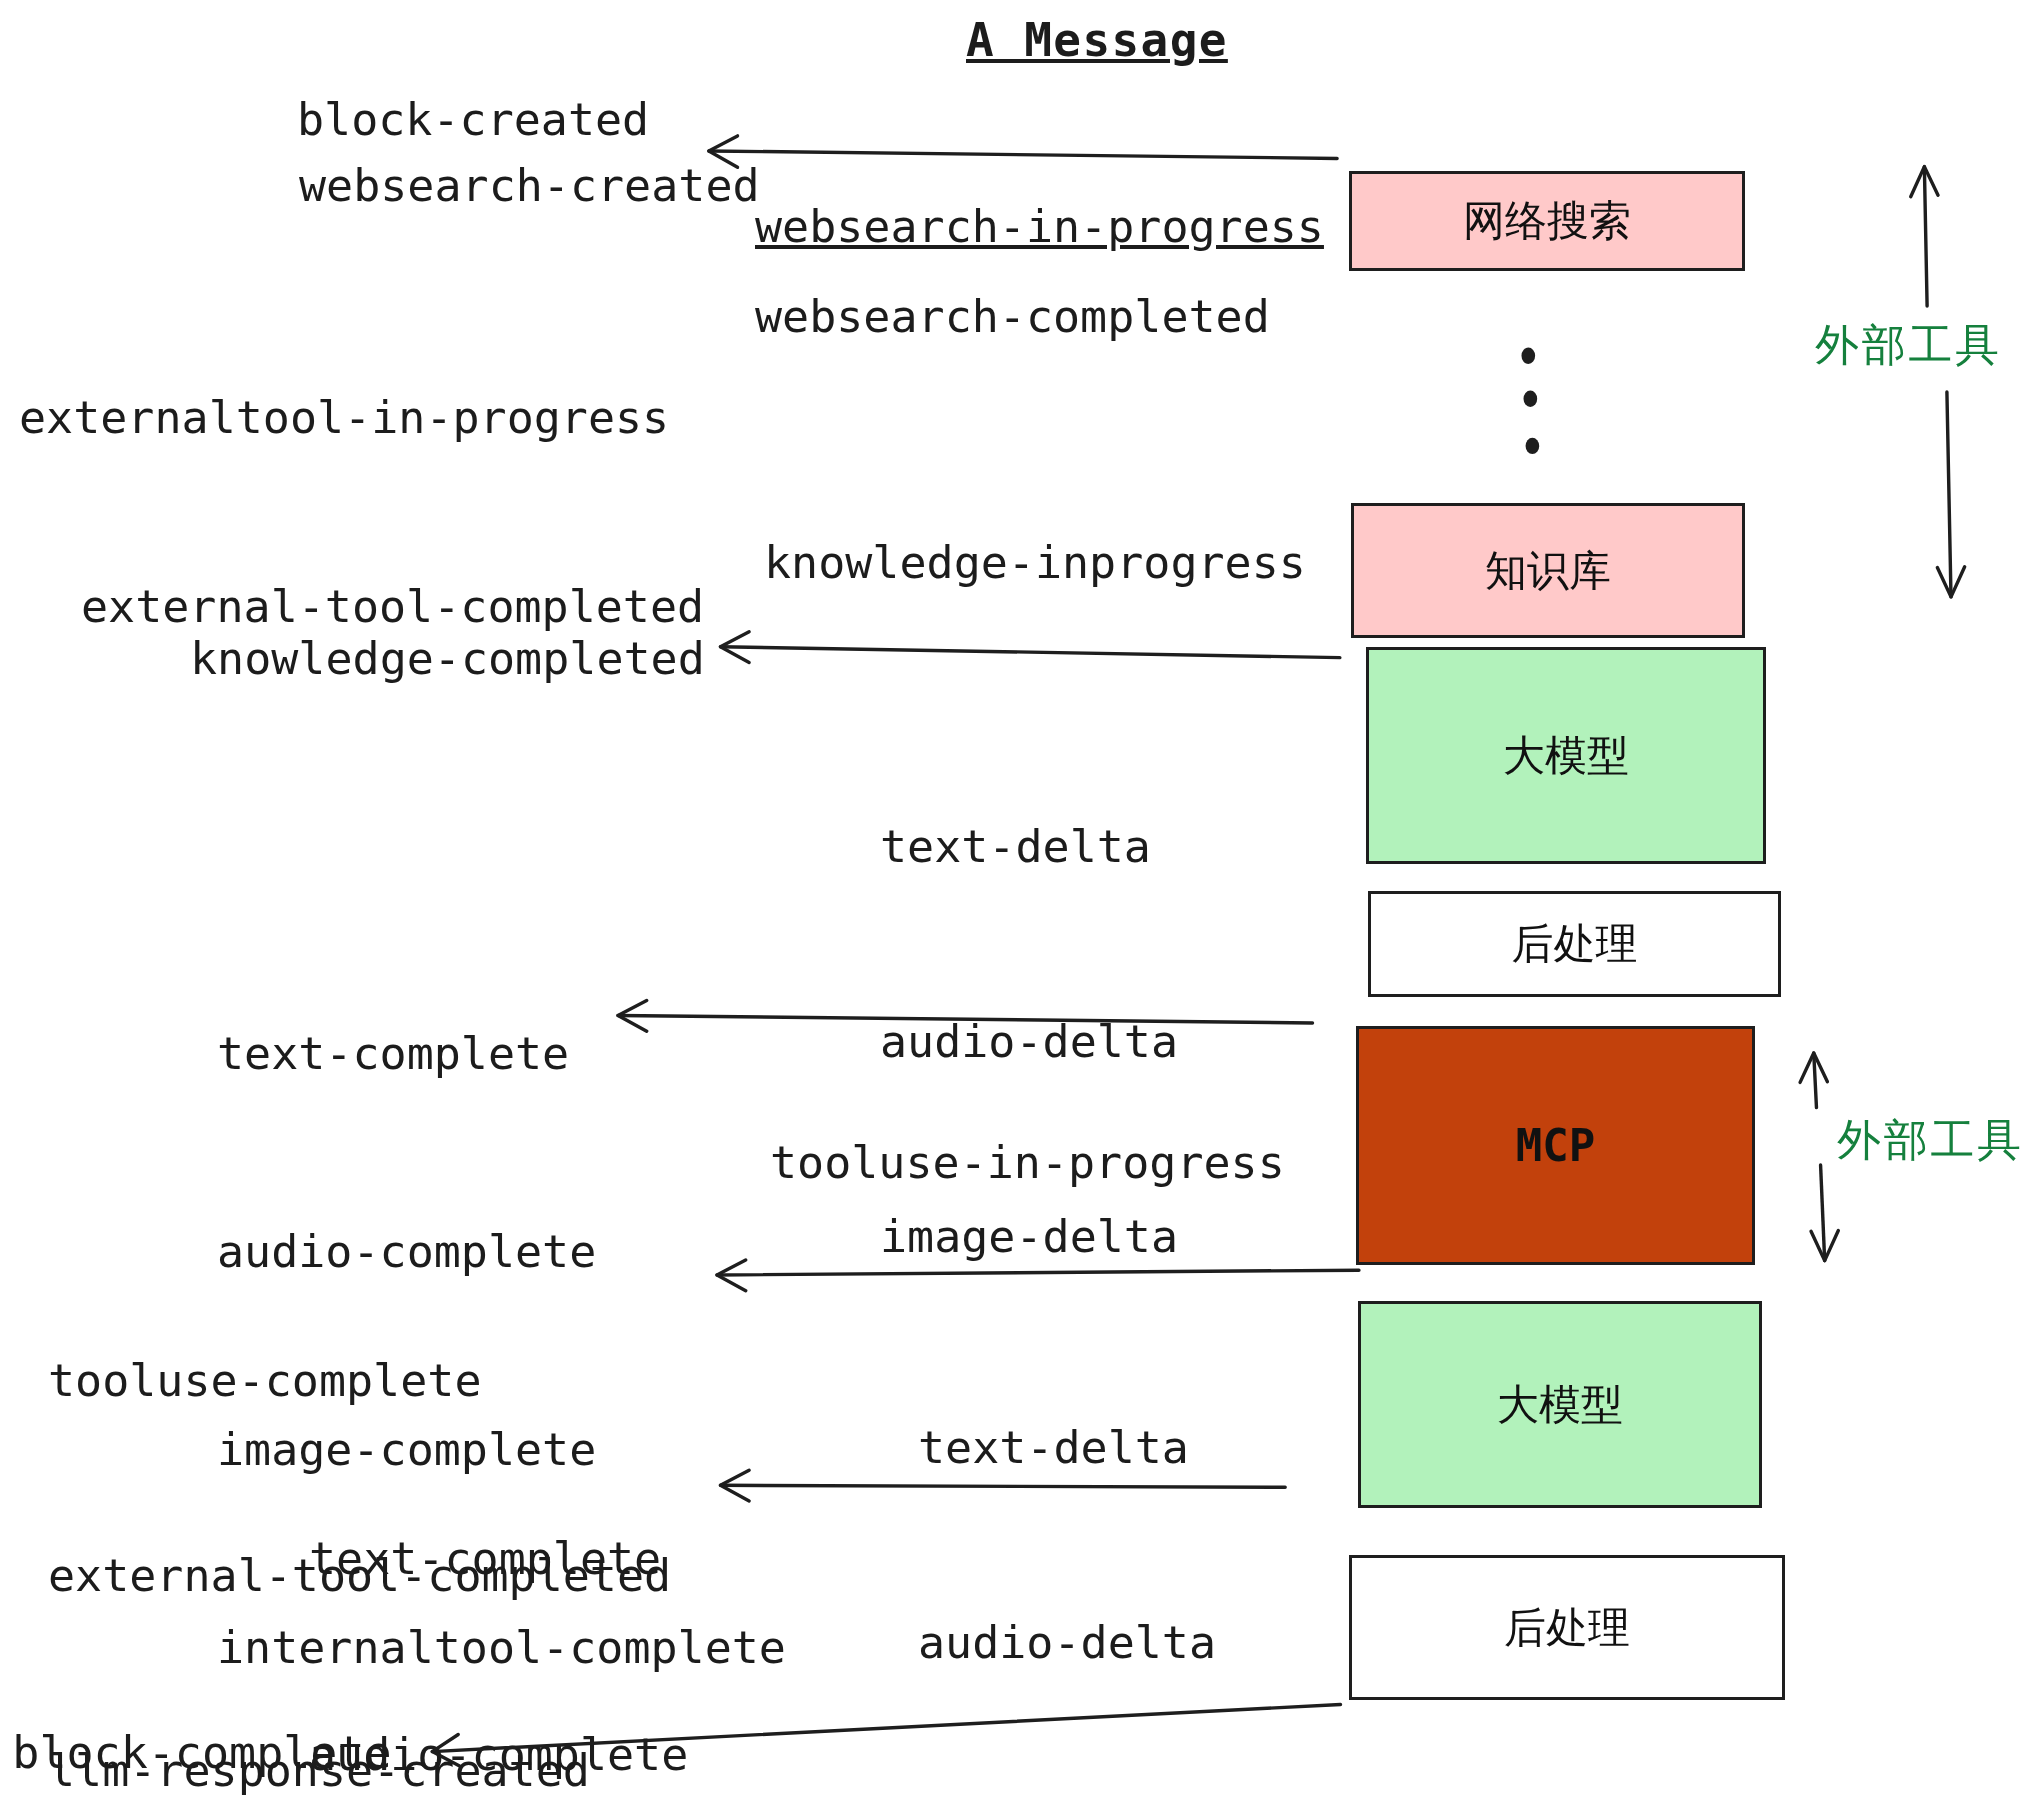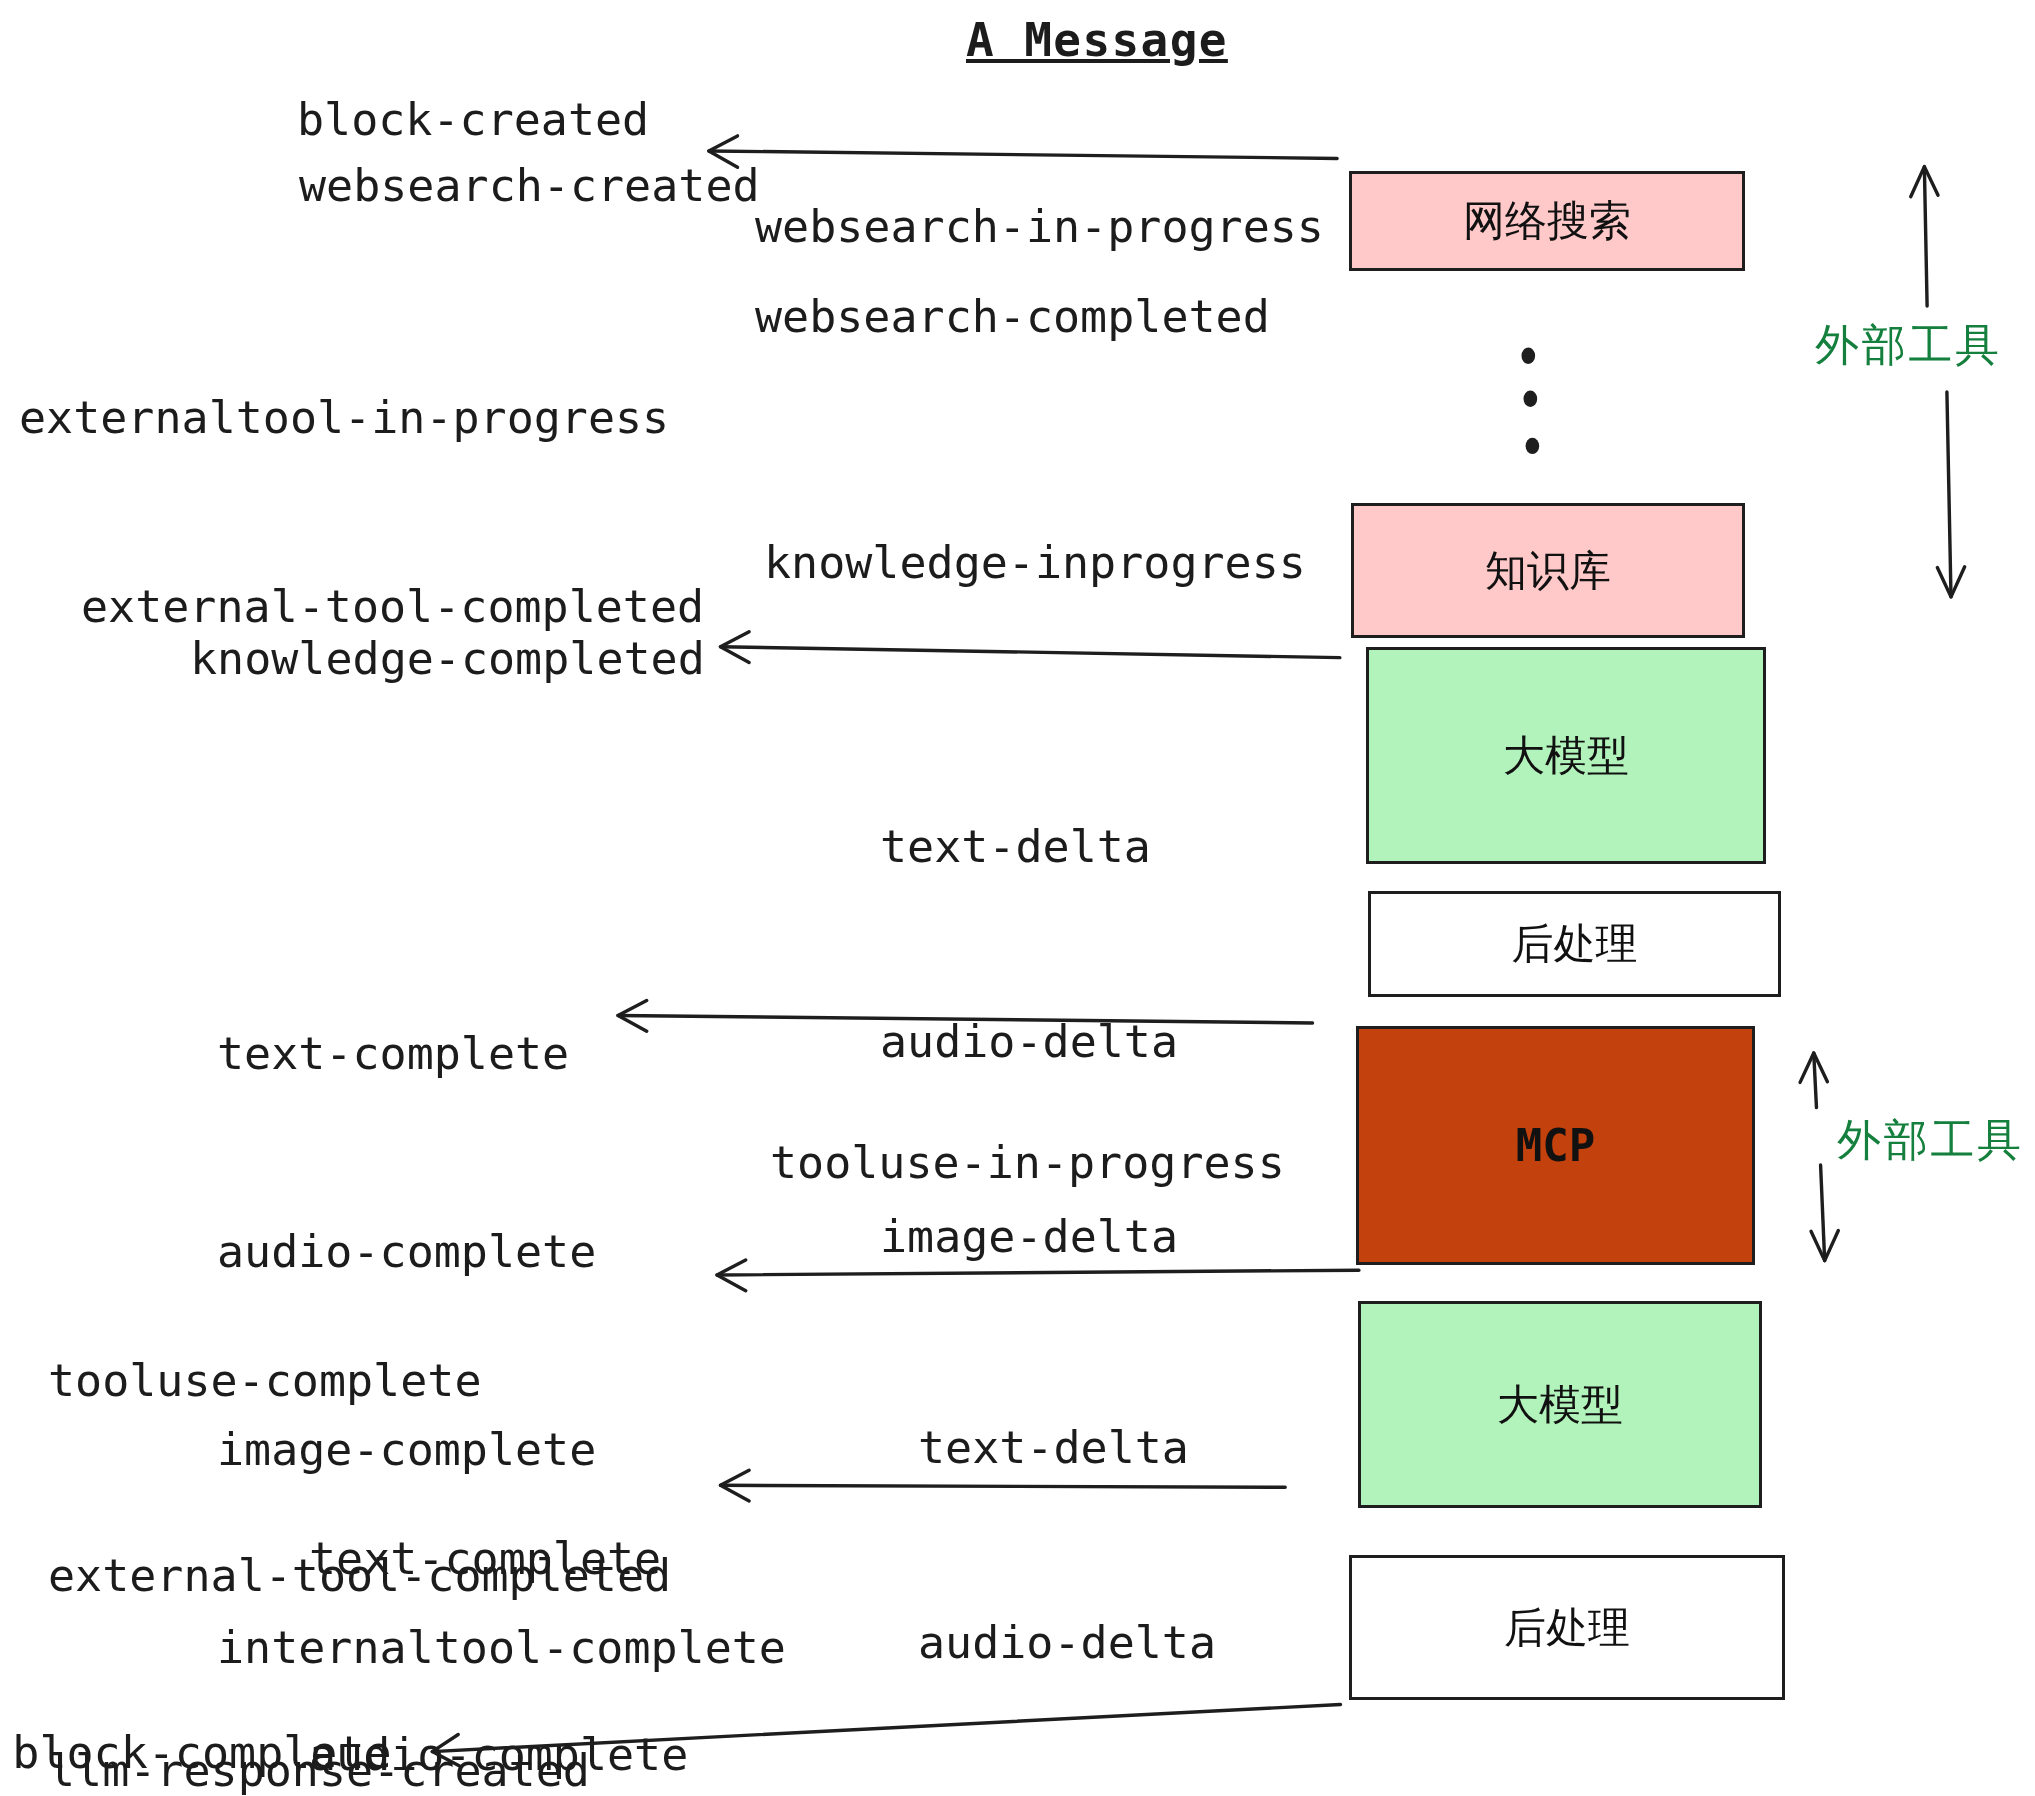--- a/index.html
+++ b/index.html
@@ -20,21 +20,21 @@
 </style>
 </head>
 <body>
 
 <div id="stage">
 
   <div class="title" style="left:966px;top:13px;text-decoration:underline;">A Message</div>
 
   <div class="mono" style="left:299px;top:153px;">websearch-created</div>
   <div class="mono" style="left:297px;top:87px;">block-created</div>
-  <div class="mono" style="left:755px;top:194px;">websearch-in-progress</div>
+  <div class="mono" style="left:755px;top:194px;text-decoration:underline;">websearch-in-progress</div>
   <div class="mono" style="left:755px;top:284px;">websearch-completed</div>
   <div class="mono" style="left:19px;top:385px;">externaltool-in-progress</div>
   <div class="mono" style="left:764px;top:530px;">knowledge-inprogress</div>
   <div class="mono" style="left:81px;top:574px;">external-tool-completed</div>
   <div class="mono" style="left:190px;top:626px;">knowledge-completed</div>
 
   <div class="mono lh92" style="left:880px;top:683px;">
     <div class="ln">text-delta</div>
     <div class="ln">audio-delta</div>
     <div class="ln">image-delta</div>

